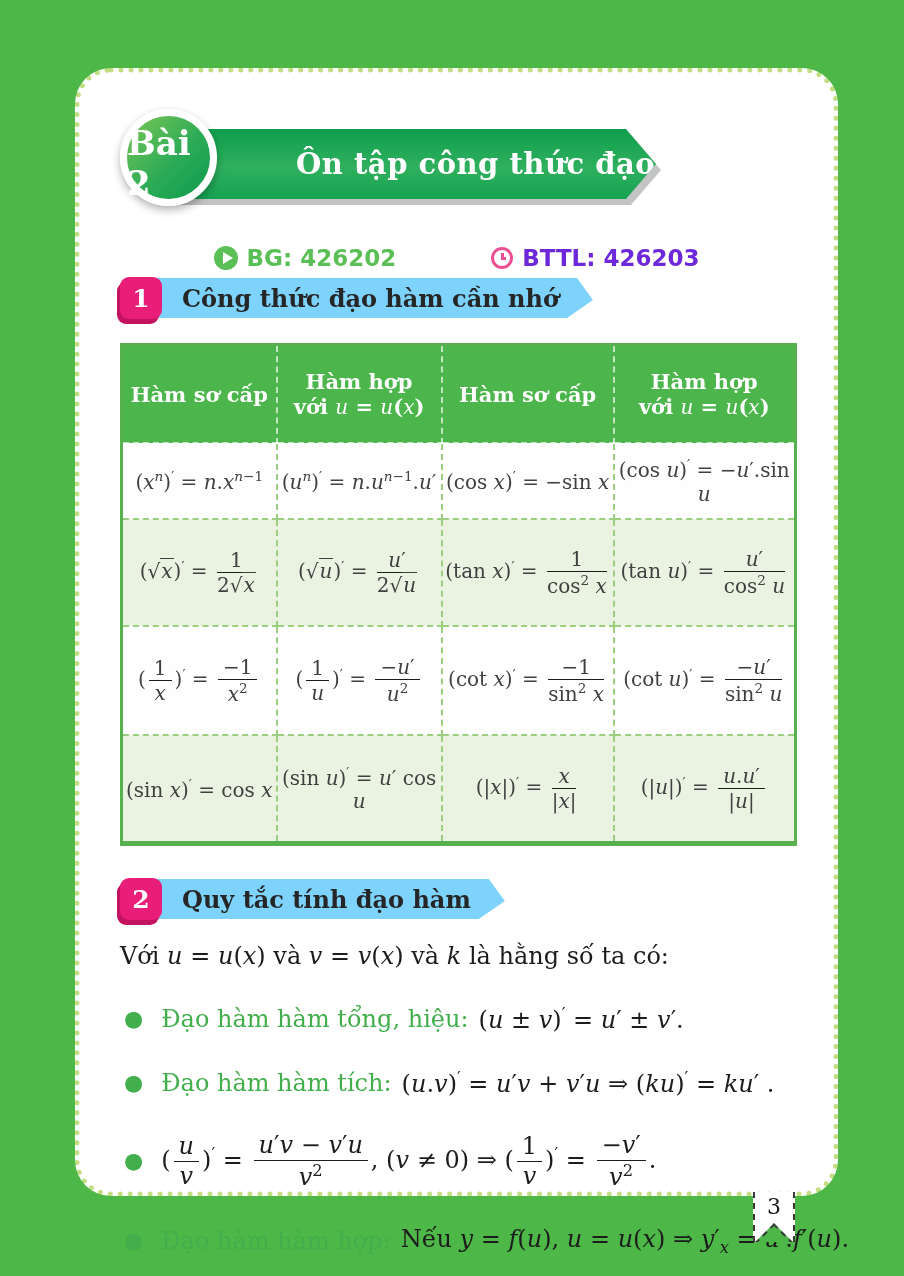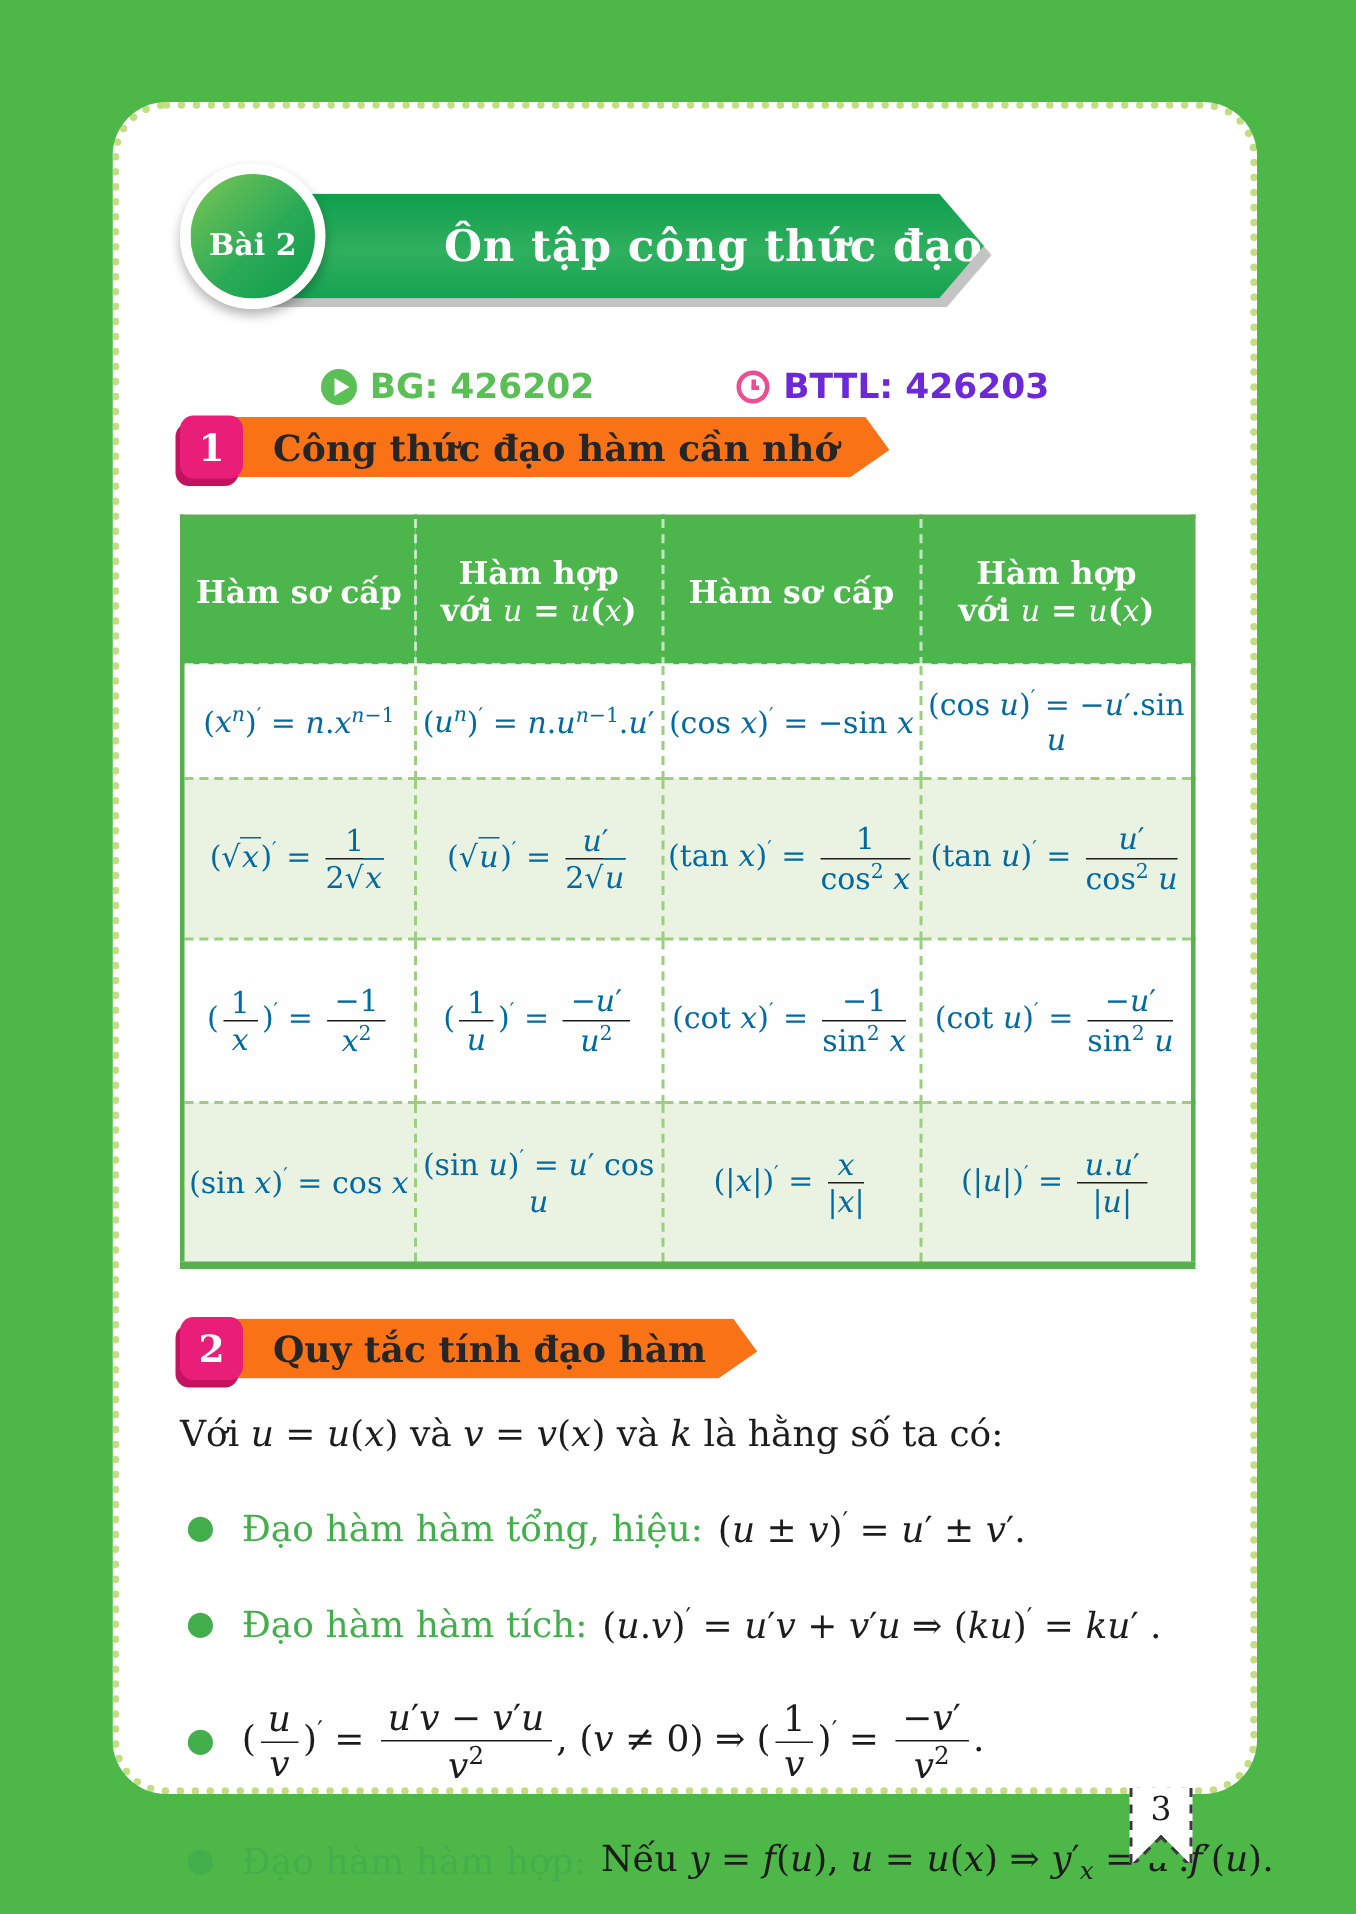--- a/index.html
+++ b/index.html
@@ -24,21 +24,21 @@
     display:flex;align-items:center;padding-left:128px;box-sizing:border-box;
   }
   .banner-shadow-holder{filter:drop-shadow(5px 6px 0 #c4c4c4);position:absolute;left:0;top:0;width:100%;height:100%;}
   .lesson-banner .title{color:#fff;font-size:29px;font-weight:bold;letter-spacing:.5px;white-space:nowrap;}
   .lesson-circle{
     position:absolute;left:40px;top:0;width:97px;height:97px;border-radius:50%;
     background:linear-gradient(135deg,#7cc654 0%,#2cab57 55%,#0c9b4b 100%);
     border:7px solid #ffffff;box-shadow:0 4px 8px rgba(0,0,0,.3);
     display:flex;align-items:center;justify-content:center;z-index:2;box-sizing:border-box;
   }
-  .lesson-circle span{color:#fff;font-size:20px;font-weight:bold;margin-top:11px;}
+  .lesson-circle span{color:#fff;font-size:34px;font-weight:bold;margin-top:11px;}
   
   .codes{
     position:absolute;left:0;top:136px;width:100%;
     display:flex;justify-content:center;gap:95px;
     font-family:"DejaVu Sans","Liberation Sans",sans-serif;
     font-weight:bold;font-size:23px;
   }
   .code-item{display:flex;align-items:center;gap:9px;}
   .code-bg{color:#5abf55;}
   .code-bttl{color:#6d28d9;}
@@ -49,38 +49,38 @@
   .clock-icon::after{content:'';position:absolute;left:7px;top:7px;width:5px;height:2.5px;background:#ed4d92;}
   
   .section-head{display:flex;align-items:center;margin-left:40px;position:relative;height:46px;}
   .sec-badge{
     width:42px;height:42px;border-radius:9px;background:#e91e78;
     color:#fff;font-size:25px;font-weight:bold;display:flex;align-items:center;justify-content:center;
     box-shadow:-3px 5px 0 #c3135f;z-index:2;
   }
   .sec-banner{
     height:40px;margin-left:-6px;display:flex;align-items:center;padding-left:26px;box-sizing:border-box;
-    background:#f97316;
+    background:#7dd3fc;
     clip-path:polygon(0 0,calc(100% - 16px) 0,100% 55%,calc(100% - 26px) 100%,0 100%);
     filter:drop-shadow(5px 5px 0 #edc6d5);
   }
   .sec-banner .sec-title{font-size:24px;font-weight:bold;color:#262626;white-space:nowrap;padding-right:34px;}
   
   table.fml{
     width:677px;margin:22px 0 0 40px;border-collapse:collapse;
     border:3px solid #57b14e;border-bottom-width:5px;
   }
   table.fml th{
     background:#4cb64c;color:#fff;font-size:21px;font-weight:bold;
     border:2px dashed rgba(255,255,255,.65);padding:6px 4px;height:84px;
   }
   table.fml th i{font-weight:normal;font-size:20px;}
   table.fml td{
     border:2px dashed #9bcf7f;text-align:center;vertical-align:middle;
-    font-size:20px;color:#0369a1;padding:4px 2px;margin-top:45px;
+    font-size:20px;color:#404040;padding:4px 2px;margin-top:45px;
   }
   table.fml tbody tr:nth-child(odd) td{background:#fdfefd;}
   table.fml tbody tr:nth-child(even) td{background:#eaf3e2;}
   tr.r1 td{height:66px;}
   tr.r2 td{height:97px;}
   tr.r3 td{height:99px;}
   tr.r4 td{height:97px;}
   td:nth-child(1){width:23%;}
   td:nth-child(2){width:24.5%;}
   td:nth-child(3){width:25.5%;}

